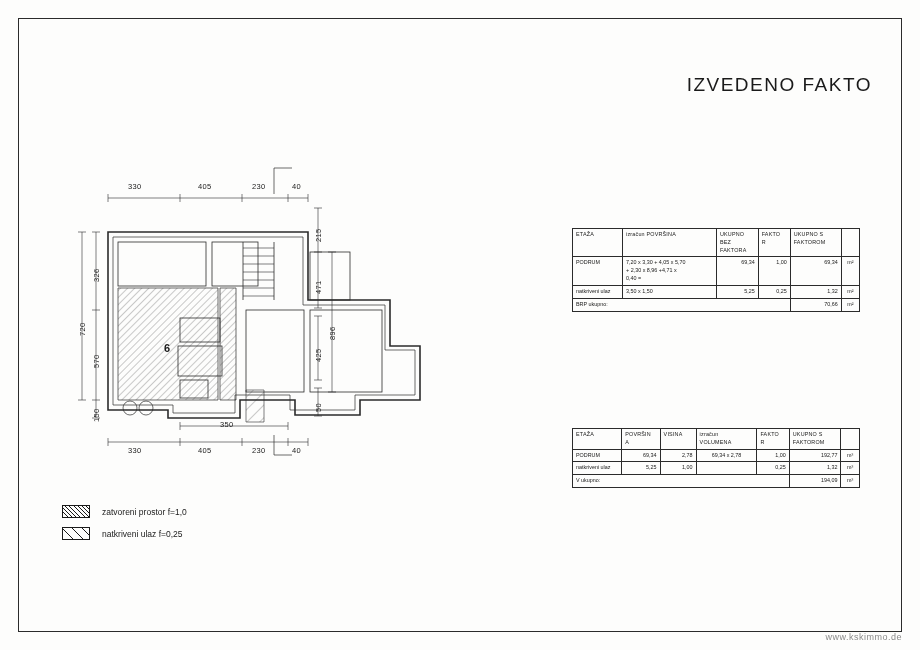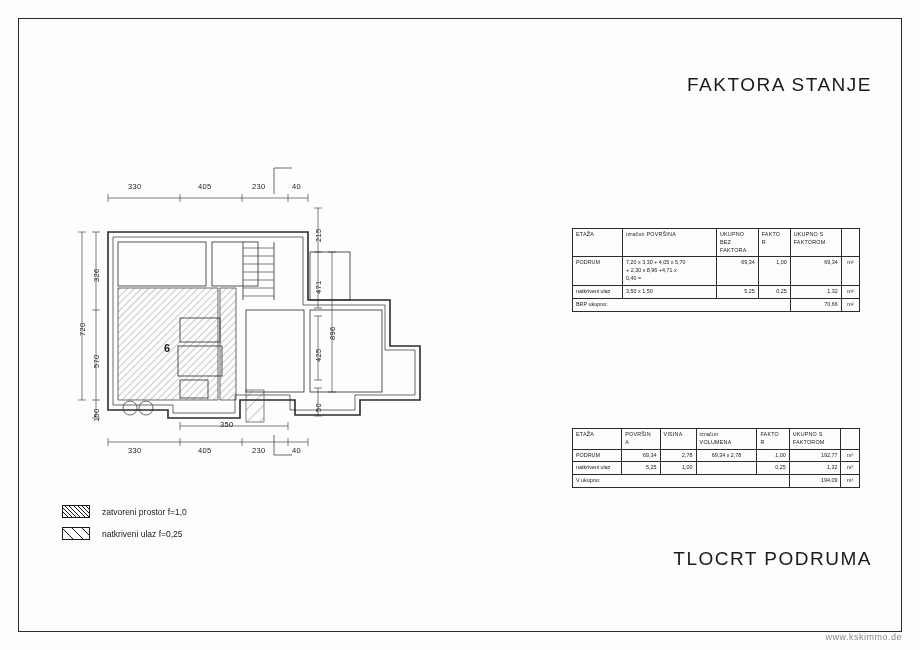--- a/index.html
+++ b/index.html
@@ -154,22 +154,21 @@
     font-weight: bold;
   }
 </style>
 </head>
 <body>
 
 <div id="sheet">
 
   <div class="frame"></div>
 
-  <div class="title-main">FAKTORA STANJE</div>
-  <div class="title-bottom">TLOCRT PODRUMA</div>
+  <div class="title-main">IZVEDENO FAKTO</div>
 
   <div id="plan">
     <svg width="480" height="330" viewBox="0 0 480 330" xmlns="http://www.w3.org/2000/svg">
       <defs>
         <pattern id="hatchDense" width="5" height="5" patternTransform="rotate(45)" patternUnits="userSpaceOnUse">
           <line x1="0" y1="0" x2="0" y2="5" stroke="#2b2b2b" stroke-width="0.5"></line>
         </pattern>
         <pattern id="hatchLoose" width="9" height="9" patternTransform="rotate(45)" patternUnits="userSpaceOnUse">
           <line x1="0" y1="0" x2="0" y2="9" stroke="#2b2b2b" stroke-width="0.5"></line>
         </pattern>

